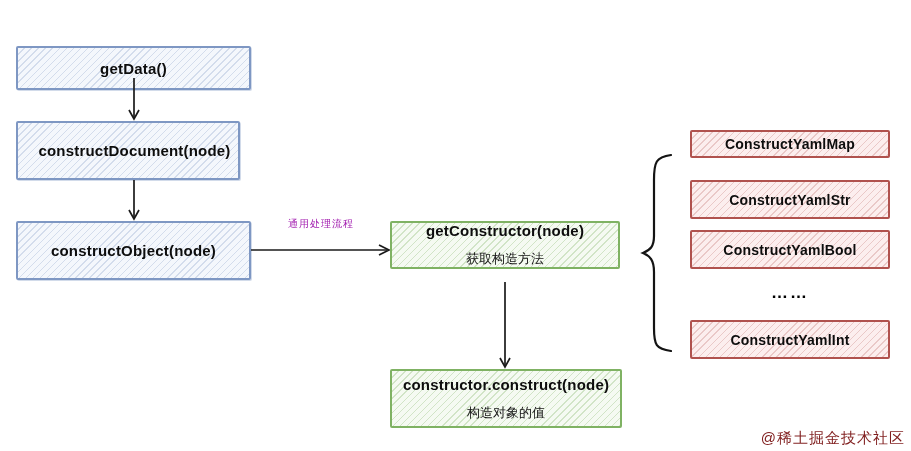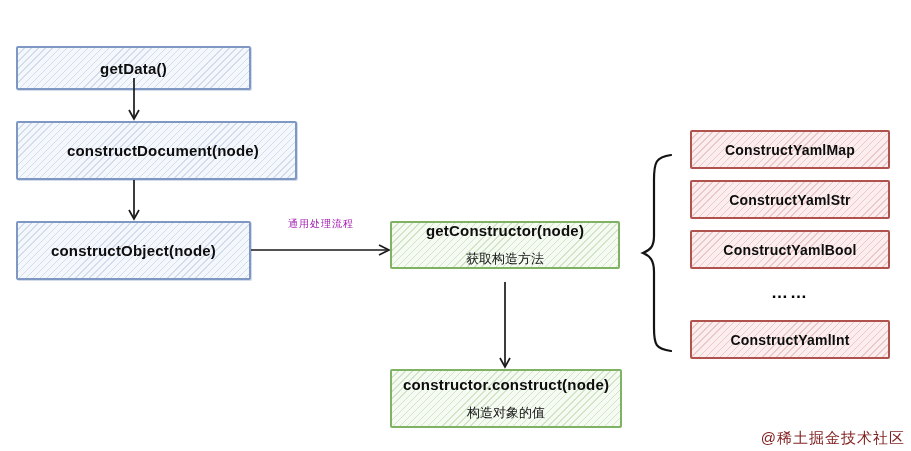--- a/index.html
+++ b/index.html
@@ -53,21 +53,21 @@
 </style>
 </head>
 <body>
 
 <div id="stage">
 
   <div class="box blue" style="left:16px;top:22px;width:235px;height:44px;margin-top:24px;">
     <div class="title">getData()</div>
   </div>
 
-  <div class="box blue" style="left:16px;top:121px;width:281px;height:59px;padding-left:13px;">
+  <div class="box blue" style="left:16px;top:121px;width:224px;height:59px;padding-left:13px;">
     <div class="title">constructDocument(node)</div>
   </div>
 
   <div class="box blue" style="left:16px;top:221px;width:235px;height:59px;">
     <div class="title">constructObject(node)</div>
   </div>
 
   <svg class="arrow" style="left:126px;top:78px;" width="16" height="43" viewBox="0 0 16 43">
     <path d="M8 0 L8 39" stroke="#1a1a1a" stroke-width="1.7" fill="none"></path>
     <path d="M3 32 L8 41 L13 32" stroke="#1a1a1a" stroke-width="1.7" fill="none"></path>
@@ -97,21 +97,21 @@
 
   <div class="box green" style="left:390px;top:369px;width:232px;height:59px;">
     <div class="title">constructor.construct(node)</div>
     <div class="sub">构造对象的值</div>
   </div>
 
   <svg class="arrow" style="left:640px;top:152px;" width="34" height="202" viewBox="0 0 34 202">
     <path d="M31 3 C 16 5, 14 10, 14 28 L 14 84 C 14 95, 10 98, 3 101 C 10 104, 14 108, 14 120 L 14 176 C 14 193, 16 197, 31 199" stroke="#141414" stroke-width="2.2" fill="none" stroke-linecap="round"></path>
   </svg>
 
-  <div class="box red" style="left:690px;top:130px;width:200px;height:39px;">
+  <div class="box red" style="left:690px;top:130px;width:200px;height:28px;">
     <div class="title">ConstructYamlMap</div>
   </div>
 
   <div class="box red" style="left:690px;top:180px;width:200px;height:39px;">
     <div class="title">ConstructYamlStr</div>
   </div>
 
   <div class="box red" style="left:690px;top:230px;width:200px;height:39px;">
     <div class="title">ConstructYamlBool</div>
   </div>

